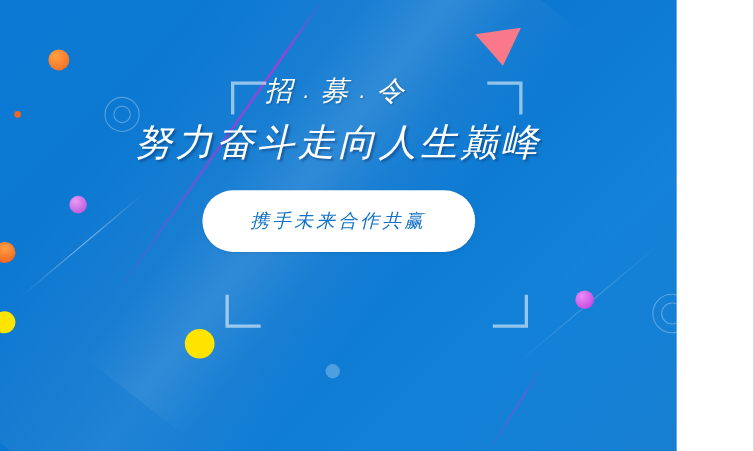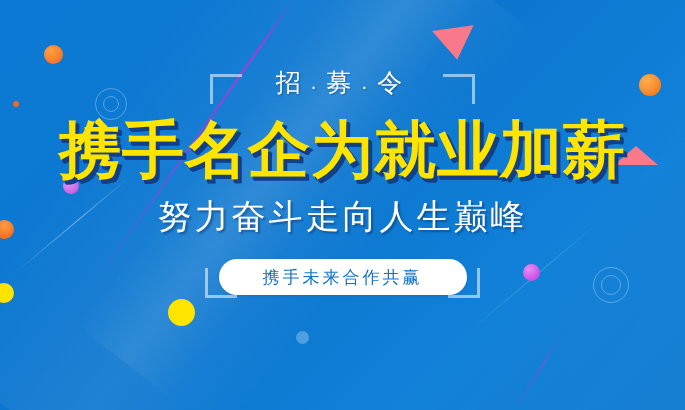--- a/index.html
+++ b/index.html
@@ -2,26 +2,27 @@
 <html><head>
 <meta charset="utf-8">
 <style>
   html, body {
     margin: 0;
     padding: 0;
     background: #ffffff;
   }
   #banner {
     position: relative;
-    width: 685px;
+    width: 615px;
     height: 410px;
     overflow: hidden;
     background: #0b78d1;
     font-family: "DejaVu Sans", "Liberation Sans", sans-serif;
     user-select: none;
+    font-style: italic;
   }
 
   
   .bg-base {
     position: absolute;
     inset: 0;
     background: linear-gradient(135deg, #0c7ad4 0%, #0b76cf 45%, #1281d8 75%, #0e7ad0 100%);
   }
   .streak {
     position: absolute;
@@ -177,21 +178,21 @@
     line-height: 1;
     white-space: nowrap;
     text-shadow: 2px 2px 2px rgba(8,40,90,0.45);
   }
 
   .pill {
     margin-top: 26px;
     background: #ffffff;
     color: #1272c9;
     border-radius: 999px;
-    padding: 7px 44px;
+    padding: 17px 44px;
     font-size: 17px;
     letter-spacing: 3px;
     line-height: 1.3;
     white-space: nowrap;
     box-shadow: 0 1px 3px rgba(0,0,0,0.10);
   }
 </style>
 </head>
 <body>
 
@@ -223,20 +224,19 @@
 
   <div class="bracket br-tl" style="left:210px; top:74px;"></div>
   <div class="bracket br-tr" style="left:443px; top:74px;"></div>
   <div class="bracket br-bl" style="left:205px; top:268px;"></div>
   <div class="bracket br-br" style="left:448px; top:268px;"></div>
 
   <div class="content">
 
     <div class="eyebrow"><span>招</span><span class="sep">.</span><span>募</span><span class="sep">.</span><span>令</span></div>
 
-    <div class="headline">携手名企为就业加薪</div>
 
     <div class="subheadline">努力奋斗走向人生巅峰</div>
 
     <div class="pill">携手未来合作共赢</div>
 
   </div>
 </div>
 
 </body></html>

